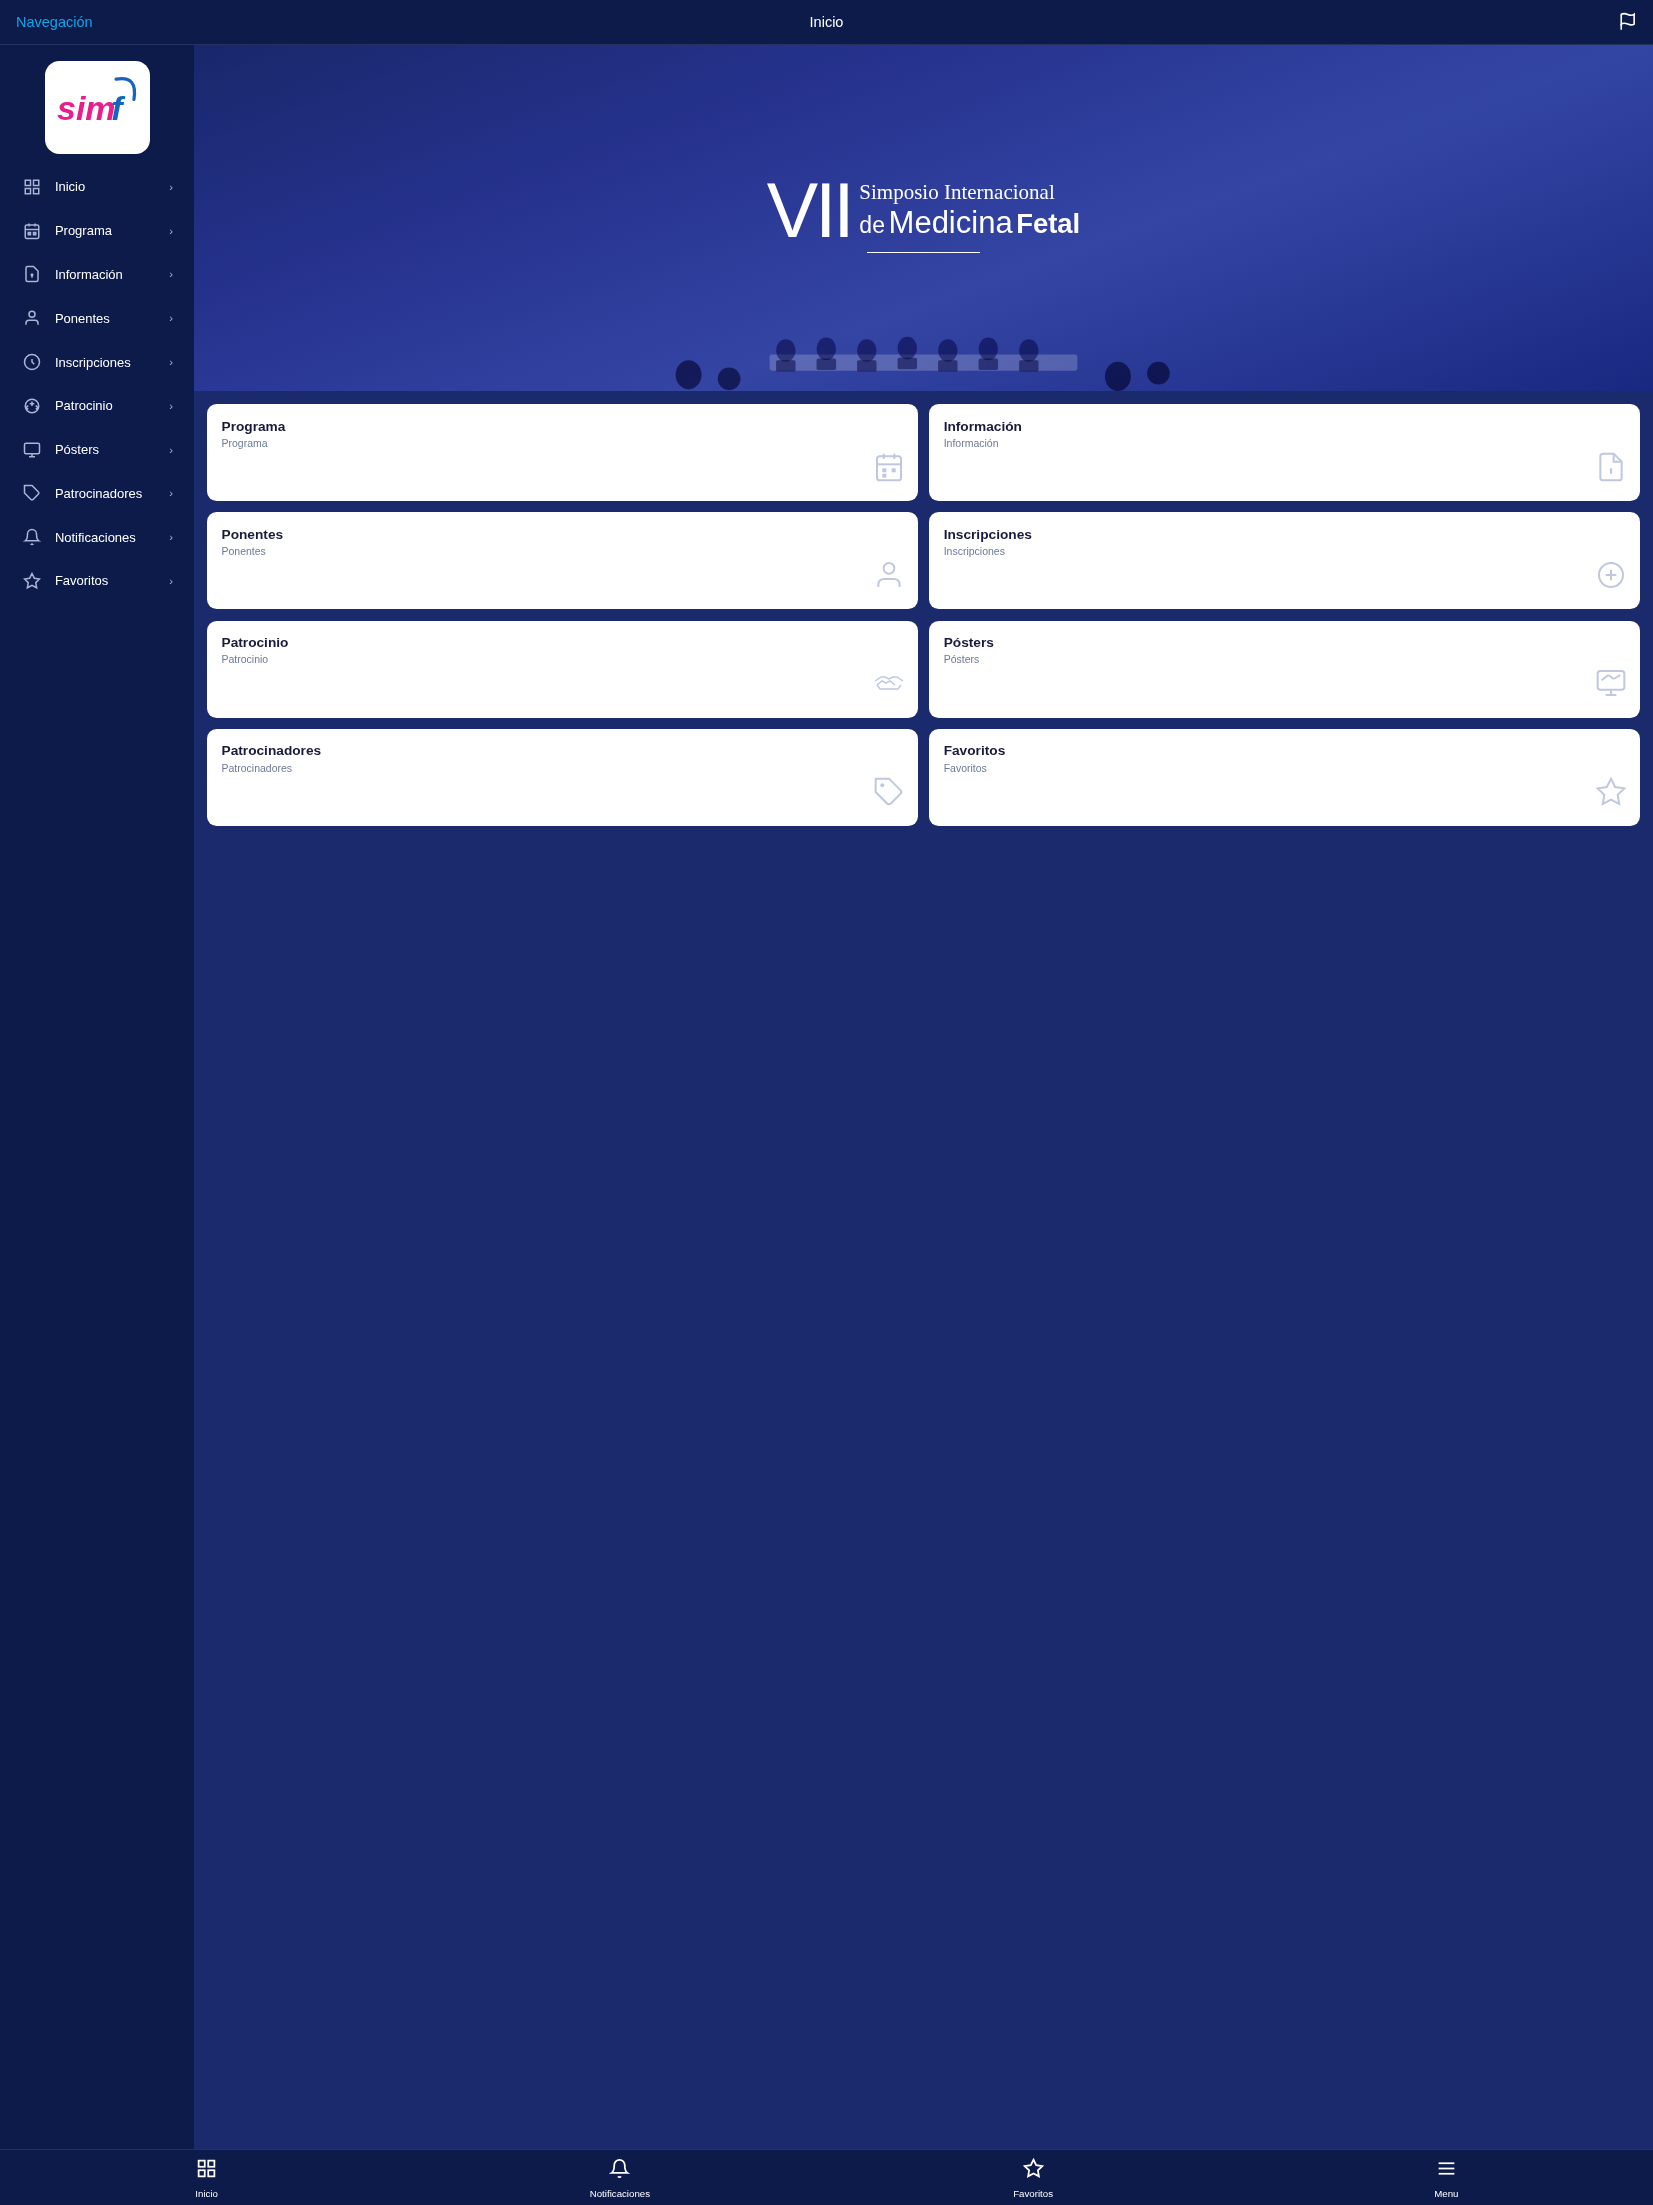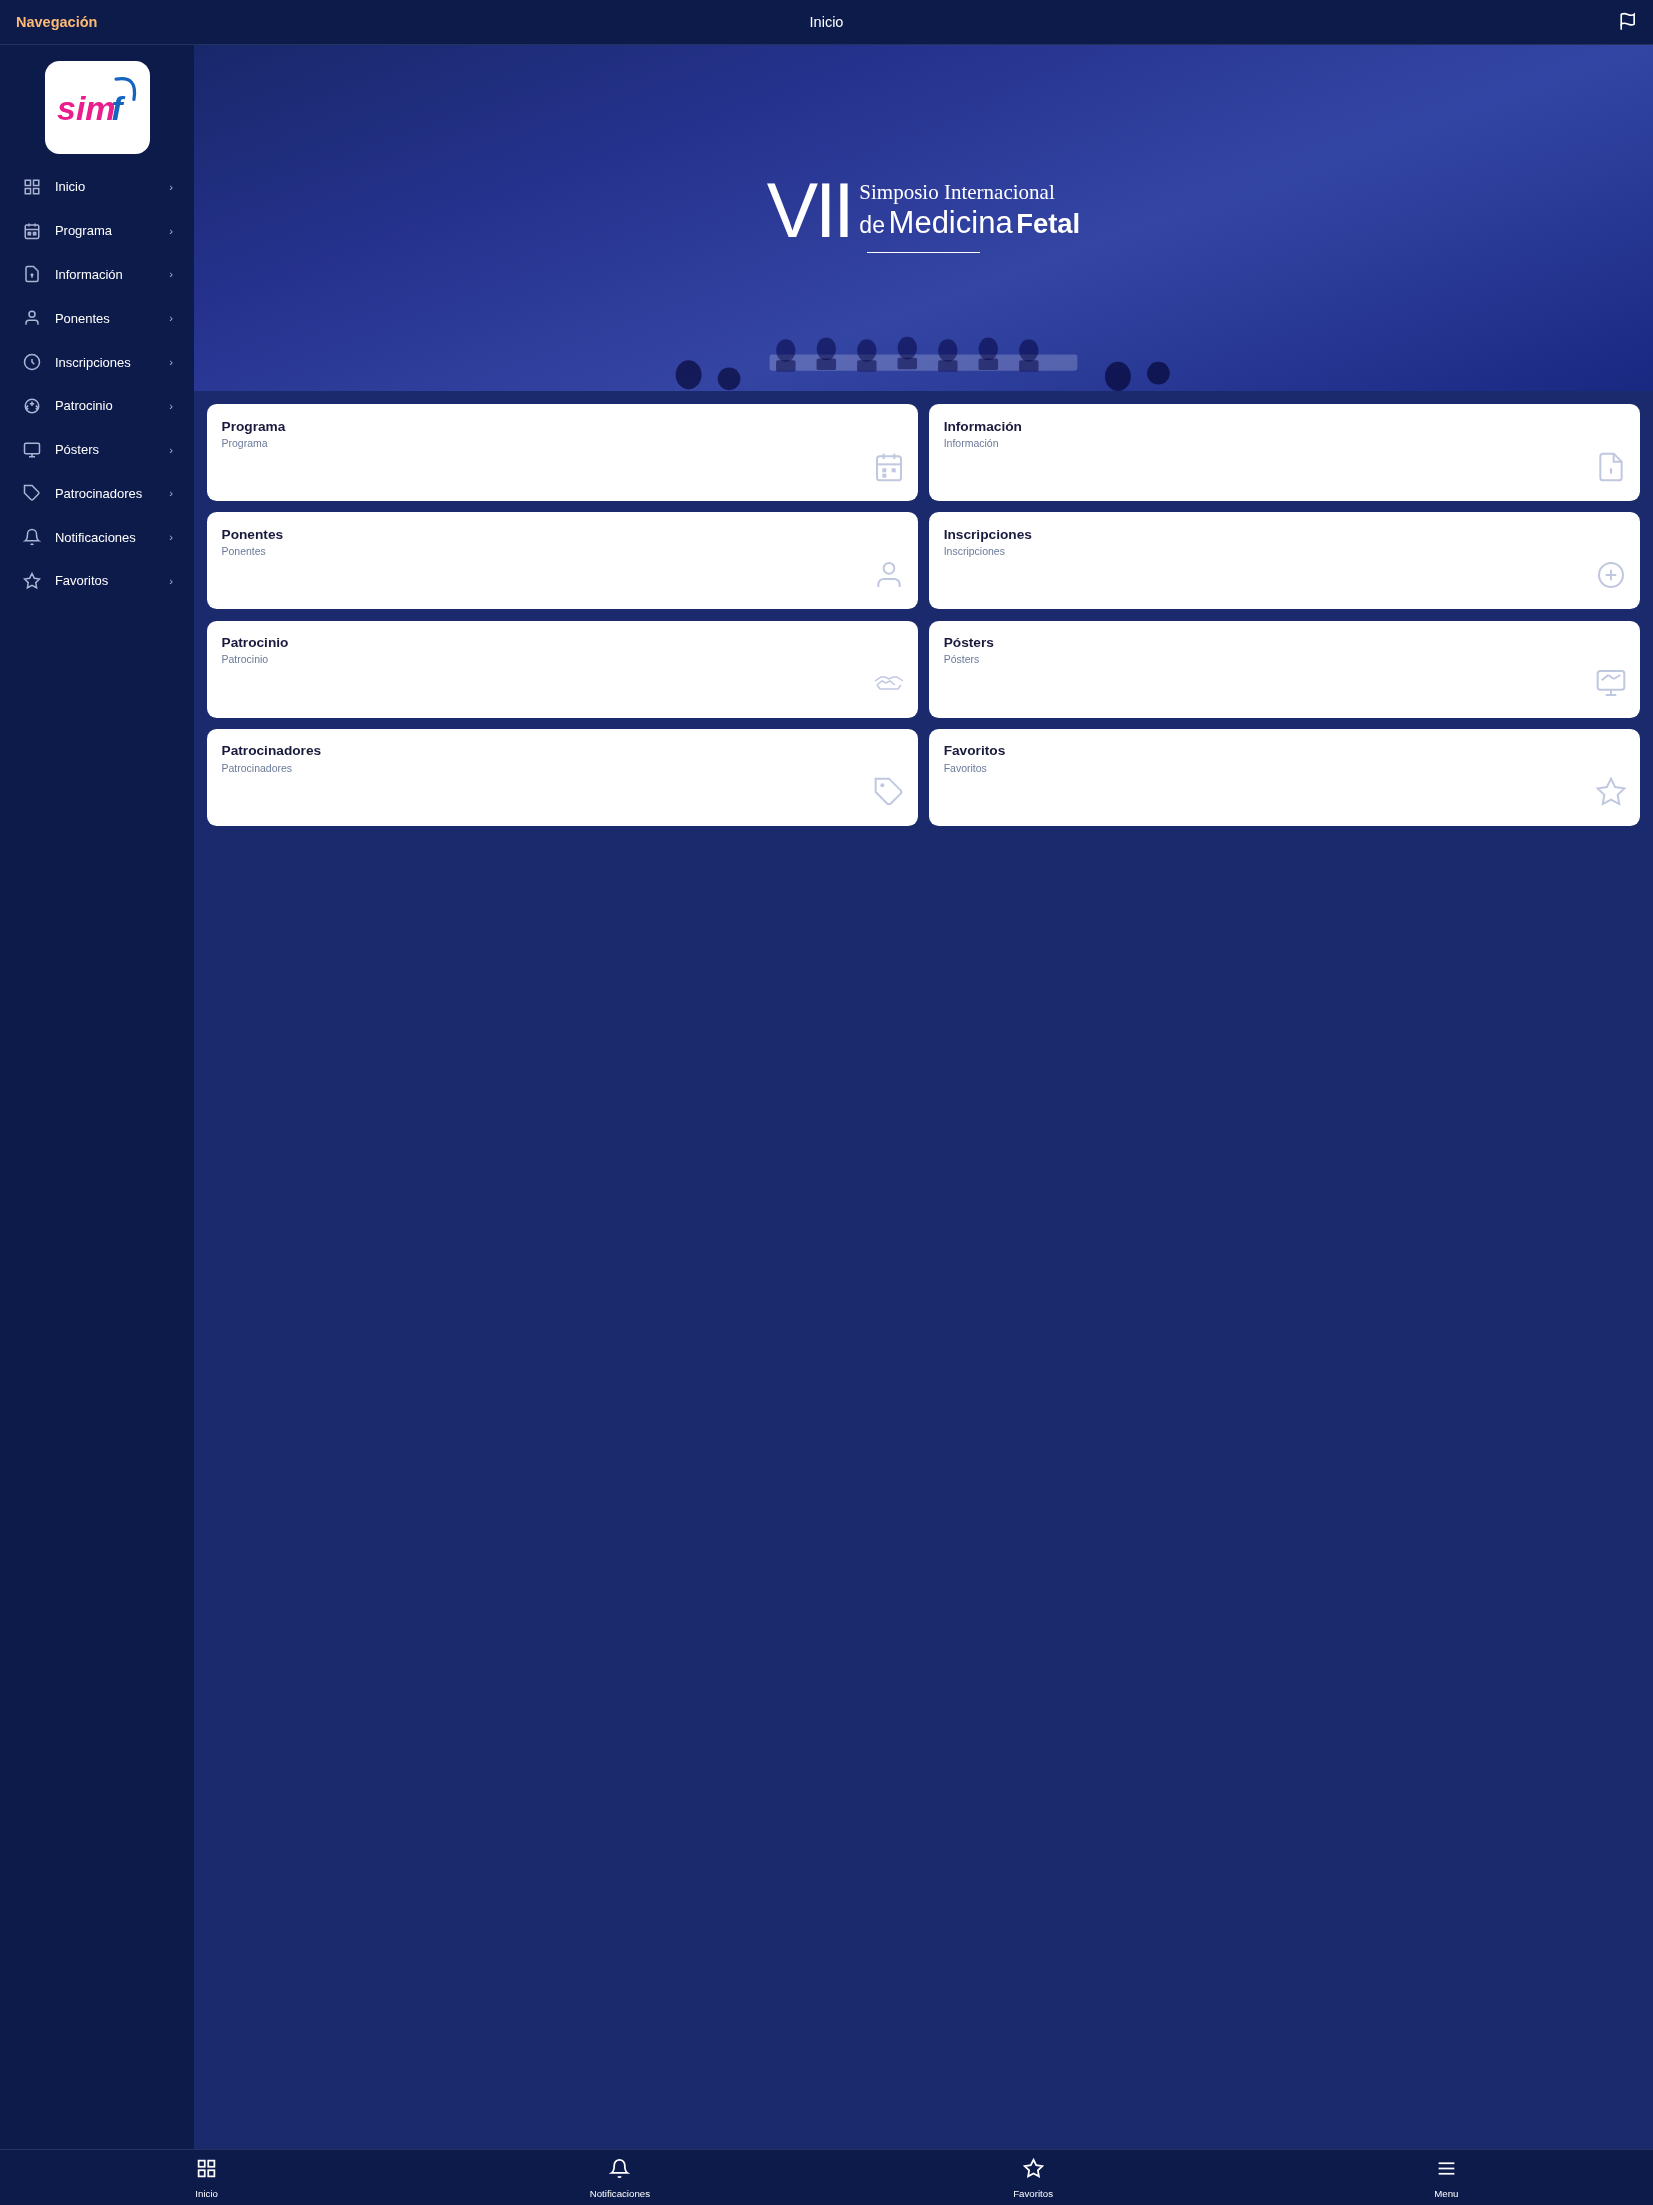--- a/index.html
+++ b/index.html
@@ -15,23 +15,23 @@
     
     .header {
       display: flex;
       align-items: center;
       background: #0d1b4b;
       padding: 9.7px 16px;
       border-bottom: 0.8px solid rgba(255,255,255,0.1);
       min-height: 45px;
     }
     .header-nav {
-      color: #fdba74;
+      color: #0ea5e9;
       font-size: 14.5px;
-      font-weight: 700;
+      font-weight: 400;
       flex: 1;
     }
     .header-title {
       color: #fff;
       font-size: 14.5px;
       font-weight: 400;
       flex: 2;
       text-align: center;
     }
     .header-icon {

